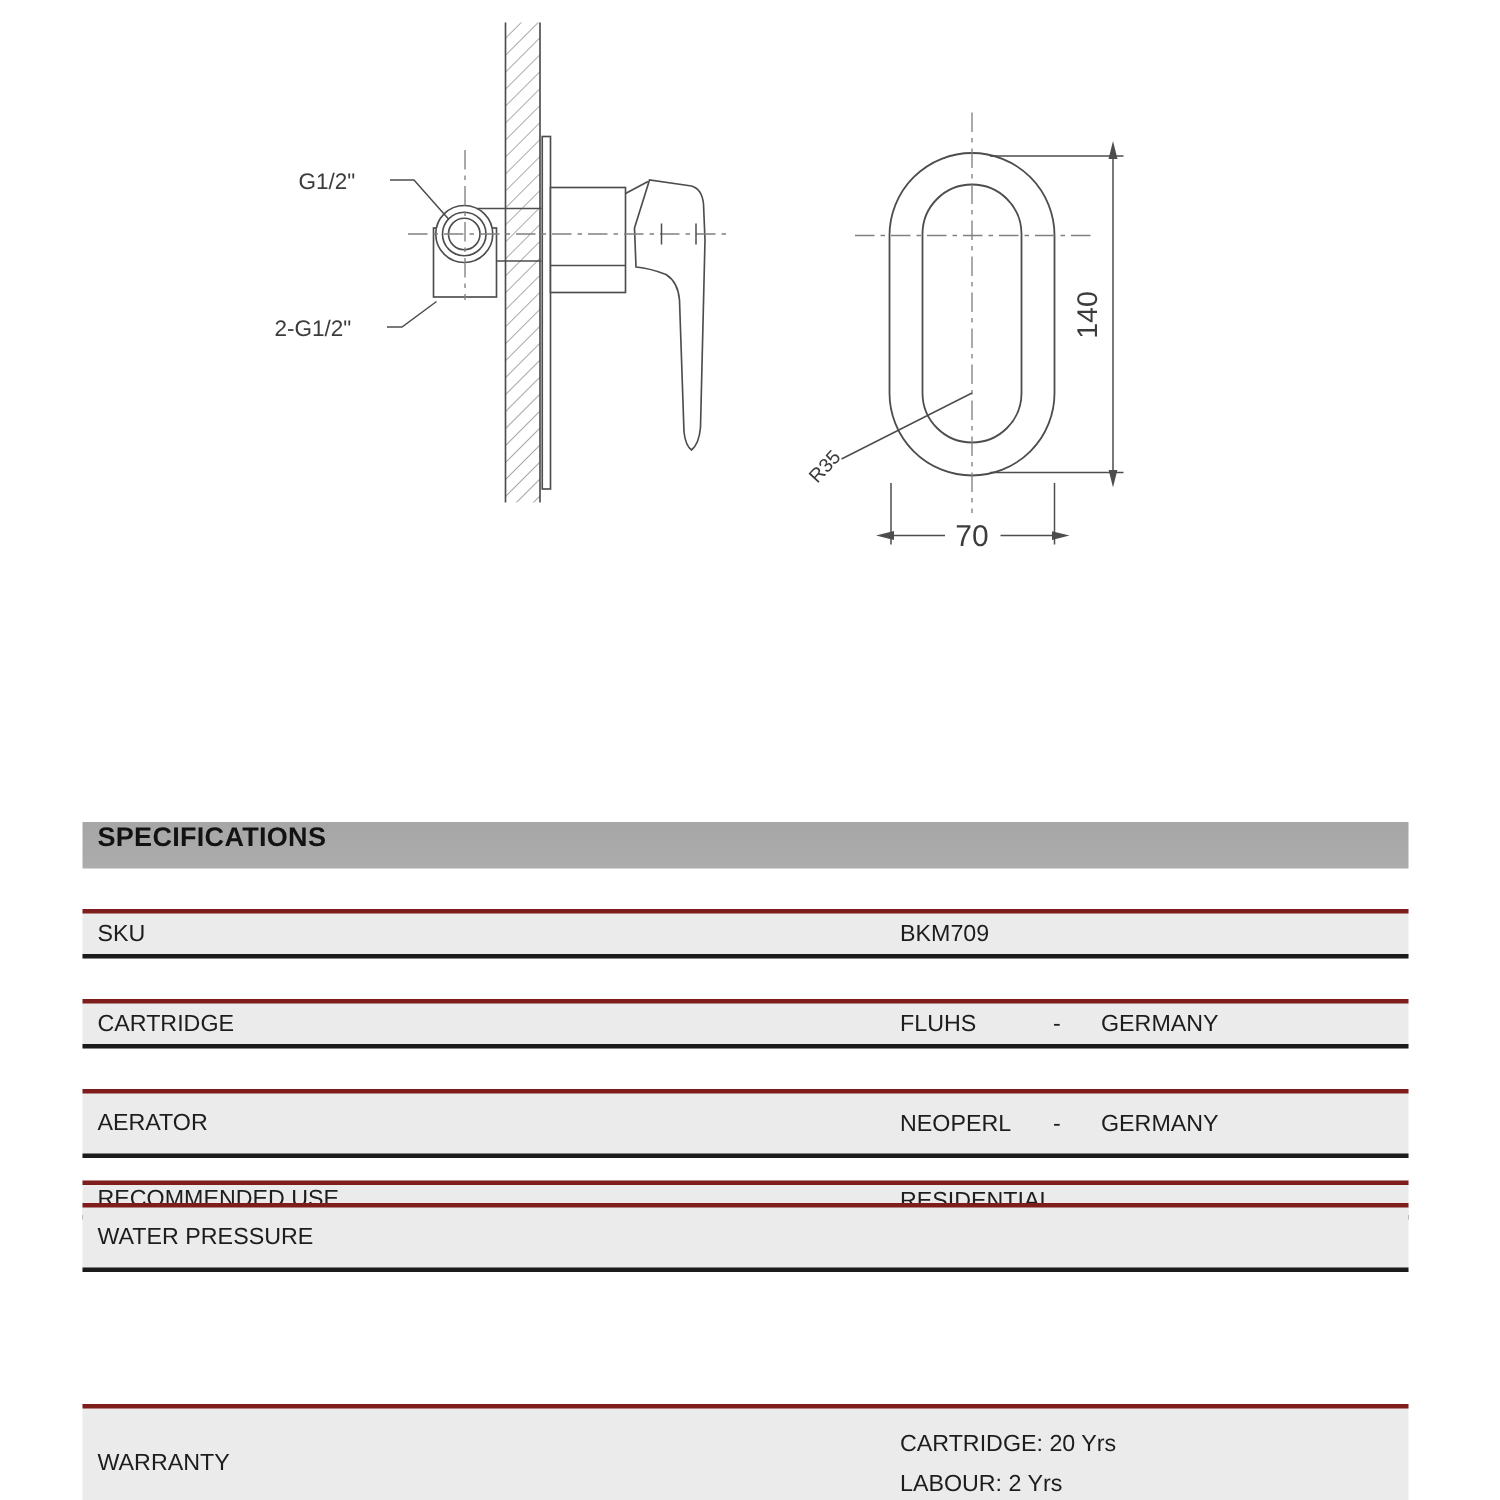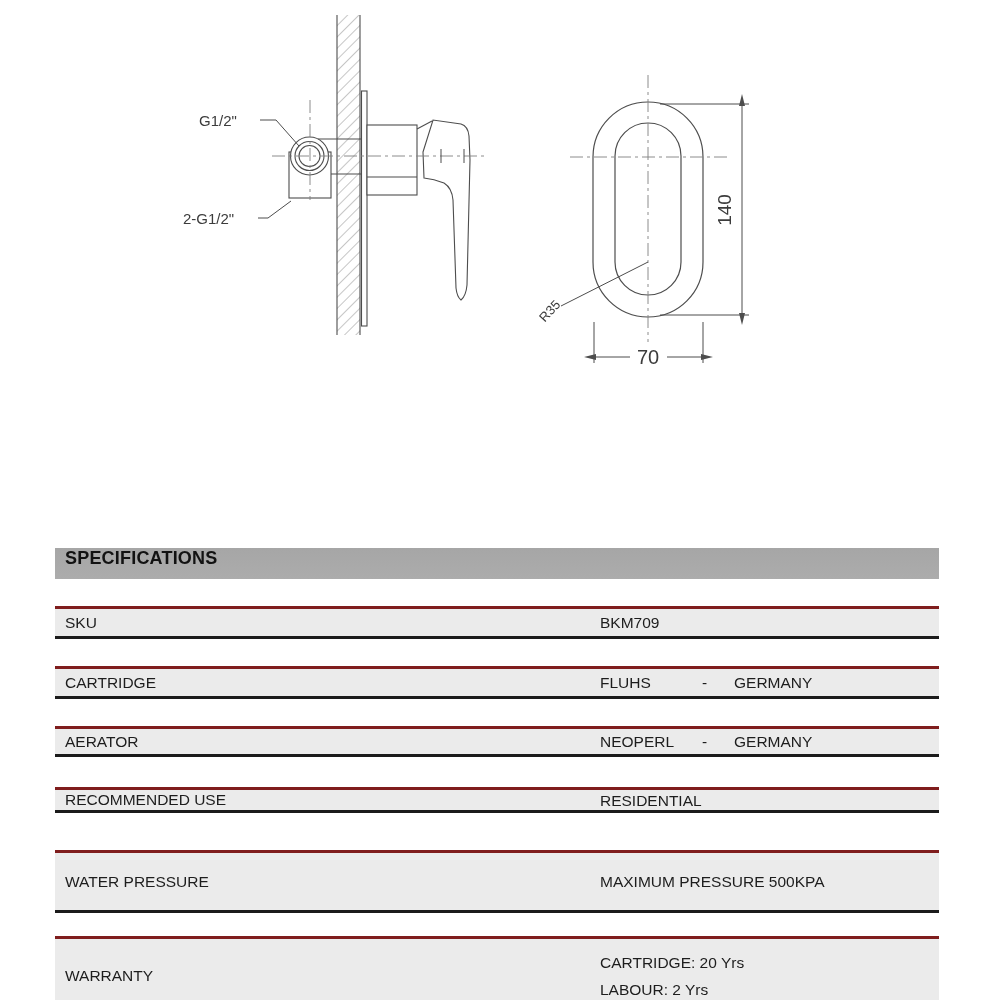--- a/index.html
+++ b/index.html
@@ -33,23 +33,23 @@
   }
   .row .value{
     flex:1;display:flex;flex-direction:column;justify-content:center;
     line-height:27px;
   }
   .row .value .inlinevals{display:flex;align-items:center;}
   .brand{display:inline-block;width:102px;}
   .dash{display:inline-block;width:32px;}
   .row-sku{top:606px;height:33px;}
   .row-cartridge{top:666px;height:33px;}
-  .row-aerator{top:726px;height:31px;}
+  .row-aerator{top:726px;height:46px;}
   .row-recommended{top:787px;height:26px;}
-  .row-pressure{top:850px;height:63px;}
+  .row-pressure{top:802px;height:46px;}
   .row-warranty{top:936px;height:74px;border-bottom:none;padding-top:2px;}
 </style>
 </head>
 <body>
 
 <div class="drawing-wrap">
 <svg width="1000" height="545" viewBox="0 0 1000 545">
   <defs>
     <pattern id="hatch" width="8" height="8" patternUnits="userSpaceOnUse" patternTransform="rotate(45)">
       <line x1="0" y1="0" x2="0" y2="8" stroke="#9f9f9f" stroke-width="1.2"></line>
@@ -170,21 +170,20 @@
 <div class="row row-recommended">
   <div class="label">RECOMMENDED USE</div>
   <div class="value">
       <span>RESIDENTIAL</span>
     </div>
 </div>
 
 <div class="row row-pressure">
   <div class="label">WATER PRESSURE</div>
   <div class="value">
-    <span>MAXIMUM PRESSURE 500KPA</span>
   </div>
 </div>
 
 <div class="row row-warranty">
   <div class="label">WARRANTY</div>
   <div class="value">
     <span>CARTRIDGE: 20 Yrs</span>
     <span>LABOUR: 2 Yrs</span>
   </div>
 </div>

